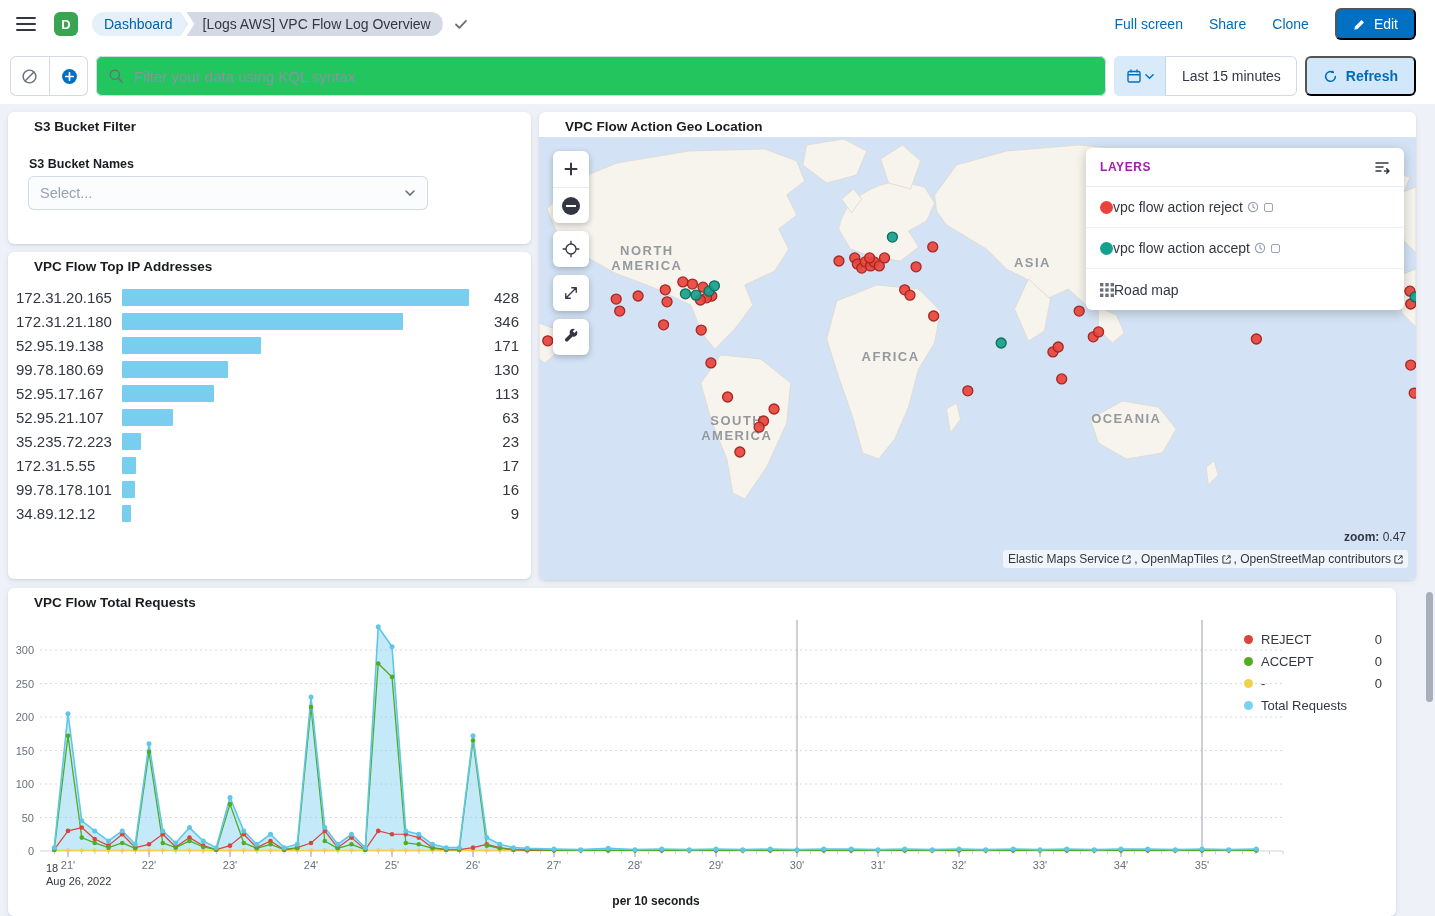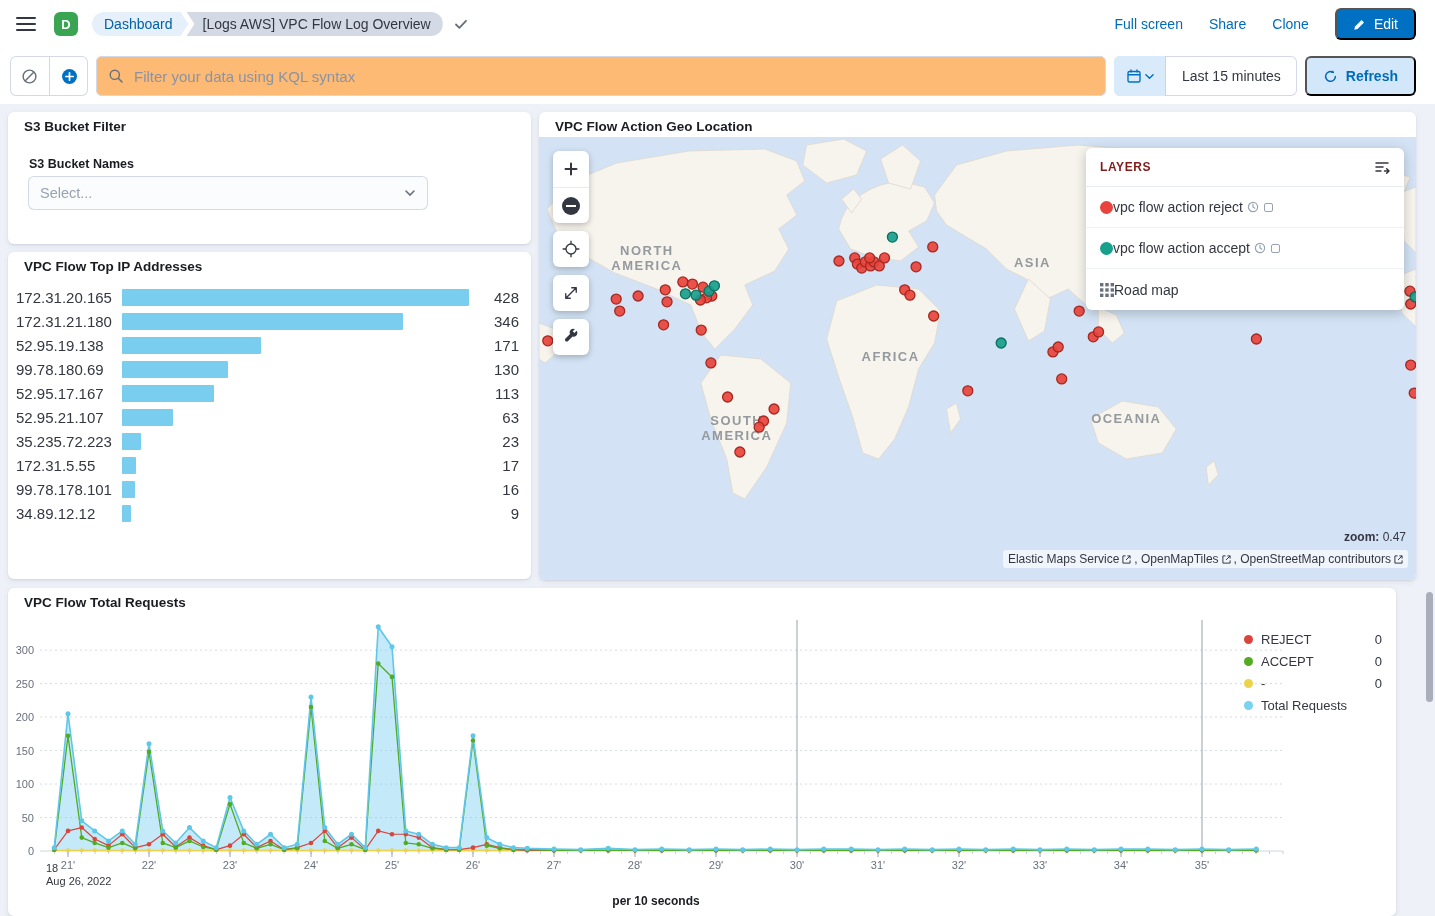--- a/index.html
+++ b/index.html
@@ -23,31 +23,31 @@
   .top-link{color:#006bb8;font-size:14px;cursor:pointer;white-space:nowrap;}
   .edit-btn{background:#0071c2;color:#fff;height:32px;border-radius:6px;padding:0 16px;display:flex;align-items:center;gap:8px;font-size:14px;font-weight:500;cursor:pointer;}
 
   
   .querybar{position:absolute;top:48px;left:0;right:0;height:56px;background:#fff;display:flex;align-items:center;gap:8px;padding:0 19px 0 10px;z-index:5;}
   .filter-group{display:flex;height:40px;border-radius:6px;box-shadow:inset 0 0 0 1px #d3dae6;background:#fff;overflow:hidden;}
   .filter-btn{width:39px;display:flex;align-items:center;justify-content:center;cursor:pointer;}
   .filter-btn + .filter-btn{border-left:1px solid #d3dae6;}
   .search-wrap{flex:1;position:relative;height:40px;}
   .search-wrap .search-ic{position:absolute;left:12px;top:12px;}
-  .kql-input{width:100%;height:40px;border:none;box-shadow:inset 0 0 0 1px #d3dae6;border-radius:6px;padding:0 4px 0 38px;font-size:15px;font-family:inherit;color:#343741;background:#fdba74;}
+  .kql-input{width:100%;height:40px;border:none;box-shadow:inset 0 0 0 1px #d3dae6;border-radius:6px;padding:0 4px 0 38px;font-size:15px;font-family:inherit;color:#343741;background:#22c55e;}
   .kql-input::placeholder{color:#8b93a3;}
   .date-group{display:flex;height:40px;border-radius:6px;box-shadow:inset 0 0 0 1px #d3dae6;overflow:hidden;background:#fff;}
   .date-cal{width:52px;background:#d9ebfa;display:flex;align-items:center;justify-content:center;gap:3px;border-right:1px solid #c9d6e4;cursor:pointer;}
   .date-text{padding:0 16px;display:flex;align-items:center;font-size:14px;color:#343741;cursor:pointer;white-space:nowrap;}
   .refresh-btn{height:40px;background:#d2e7fa;color:#006bb8;border-radius:6px;padding:0 16px;display:flex;align-items:center;gap:8px;font-size:14px;font-weight:600;cursor:pointer;}
 
   
   .dashboard{position:absolute;top:104px;left:0;width:1435px;height:812px;background:#eef1f7;}
   .panel{position:absolute;background:#fff;border-radius:6px;box-shadow:0 1px 2px rgba(65,78,101,.12),0 2px 6px rgba(65,78,101,.08);}
-  .panel-title{position:absolute;top:7px;left:16px;font-size:13.5px;font-weight:700;color:#1a1c21;white-space:nowrap;z-index:2;}
+  .panel-title{position:absolute;top:7px;left:26px;font-size:13.5px;font-weight:700;color:#1a1c21;white-space:nowrap;z-index:2;}
 
   .panel-s3{left:8px;top:8px;width:523px;height:132px;}
   .s3-label{position:absolute;top:45px;left:21px;font-size:12.5px;font-weight:700;color:#1a1c21;}
   .s3-select{position:absolute;top:64px;left:20px;width:400px;height:34px;background:#fbfcfd;box-shadow:inset 0 0 0 1px #d3dae6;border-radius:6px;display:flex;align-items:center;justify-content:space-between;padding:0 12px;color:#98a2b3;font-size:14.5px;cursor:pointer;}
 
   .panel-ip{left:8px;top:148px;width:523px;height:327px;}
   .ip-rows{position:absolute;top:33px;left:8px;right:12px;}
   .ip-row{display:flex;align-items:center;height:24px;}
   .ip-label{width:106px;font-size:15px;color:#343741;white-space:nowrap;}
   .ip-track{flex:1;height:17px;position:relative;}
@@ -59,21 +59,21 @@
   .cont-label{fill:#94999e;font-size:13px;font-weight:600;letter-spacing:1.5px;}
   .land{fill:#f7f4ee;stroke:#ddd8cd;stroke-width:.8;stroke-linejoin:round;}
   .map-controls{position:absolute;left:14px;top:14px;display:flex;flex-direction:column;gap:8px;width:36px;z-index:3;}
   .ctl-card{background:#fff;border-radius:6px;box-shadow:0 2px 6px rgba(0,0,0,.25);}
   .ctl-btn{width:36px;height:36px;display:flex;align-items:center;justify-content:center;cursor:pointer;}
   .ctl-card .ctl-btn + .ctl-btn{border-top:1px solid #e8ebf0;}
   .minus-circle{width:18px;height:18px;border-radius:50%;background:#343741;position:relative;}
   .minus-circle::after{content:"";position:absolute;left:4px;top:8px;width:10px;height:2px;background:#fff;}
   .layers-panel{position:absolute;top:11px;right:12px;width:318px;background:#fff;border-radius:6px;box-shadow:0 3px 12px rgba(0,0,0,.22);z-index:4;}
   .layers-header{display:flex;justify-content:space-between;align-items:center;padding:11px 14px;border-bottom:1px solid #e8ebf0;}
-  .layers-title{font-size:12px;font-weight:700;letter-spacing:.05em;color:#7f1d1d;}
+  .layers-title{font-size:12px;font-weight:700;letter-spacing:.05em;color:#a21caf;}
   .layer-row{display:flex;align-items:center;height:41px;padding:0 14px;border-bottom:1px solid #eef1f6;font-size:14px;color:#343741;cursor:pointer;}
   .layer-row.last{border-bottom:none;}
   .layer-dot{width:13px;height:13px;border-radius:50%;flex:0 0 auto;}
   .mini{display:inline-flex;margin-left:4px;color:#98a2b3;}
   .mini-square{width:9px;height:9px;border:1px solid #98a2b3;border-radius:2px;margin-left:5px;}
   .map-zoom{position:absolute;right:10px;bottom:36px;font-size:12px;color:#343741;z-index:2;}
   .map-zoom b{font-weight:700;}
   .map-attr{position:absolute;right:8px;bottom:12px;font-size:12px;color:#343741;background:rgba(255,255,255,.65);padding:2px 5px;border-radius:3px;display:flex;align-items:center;z-index:2;}
   .attr-item{display:inline-flex;align-items:center;gap:3px;cursor:pointer;}
   .attr-item:not(:last-child)::after{content:",\00a0";}

